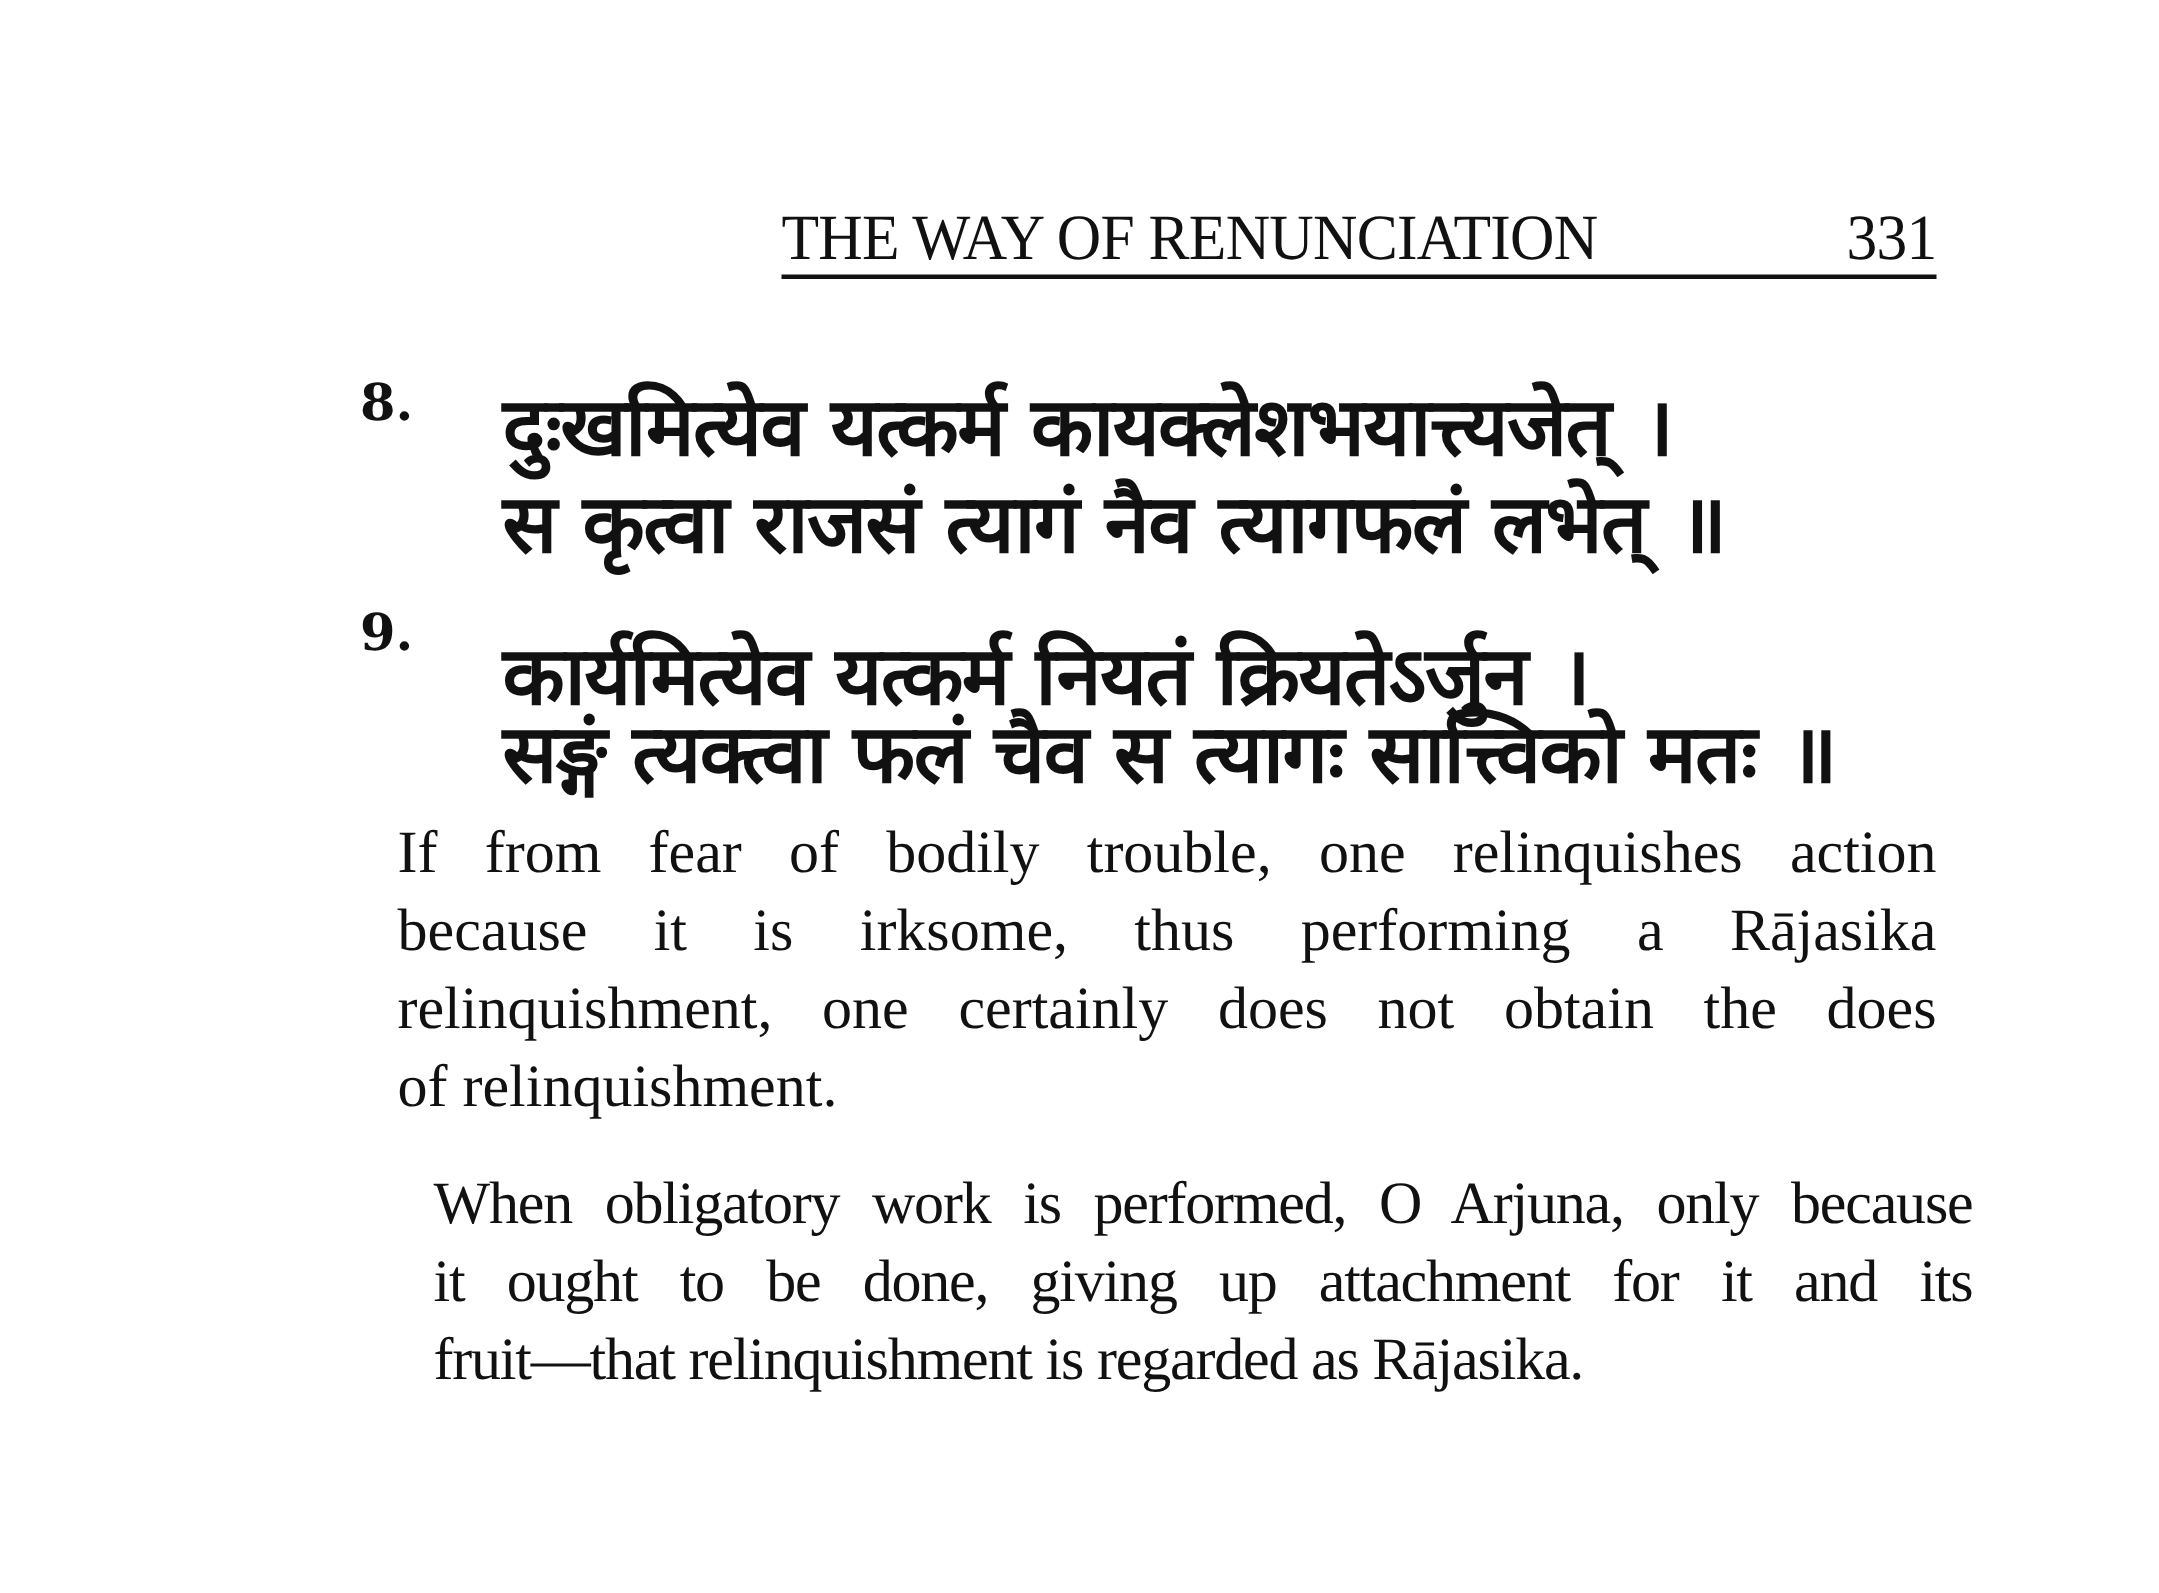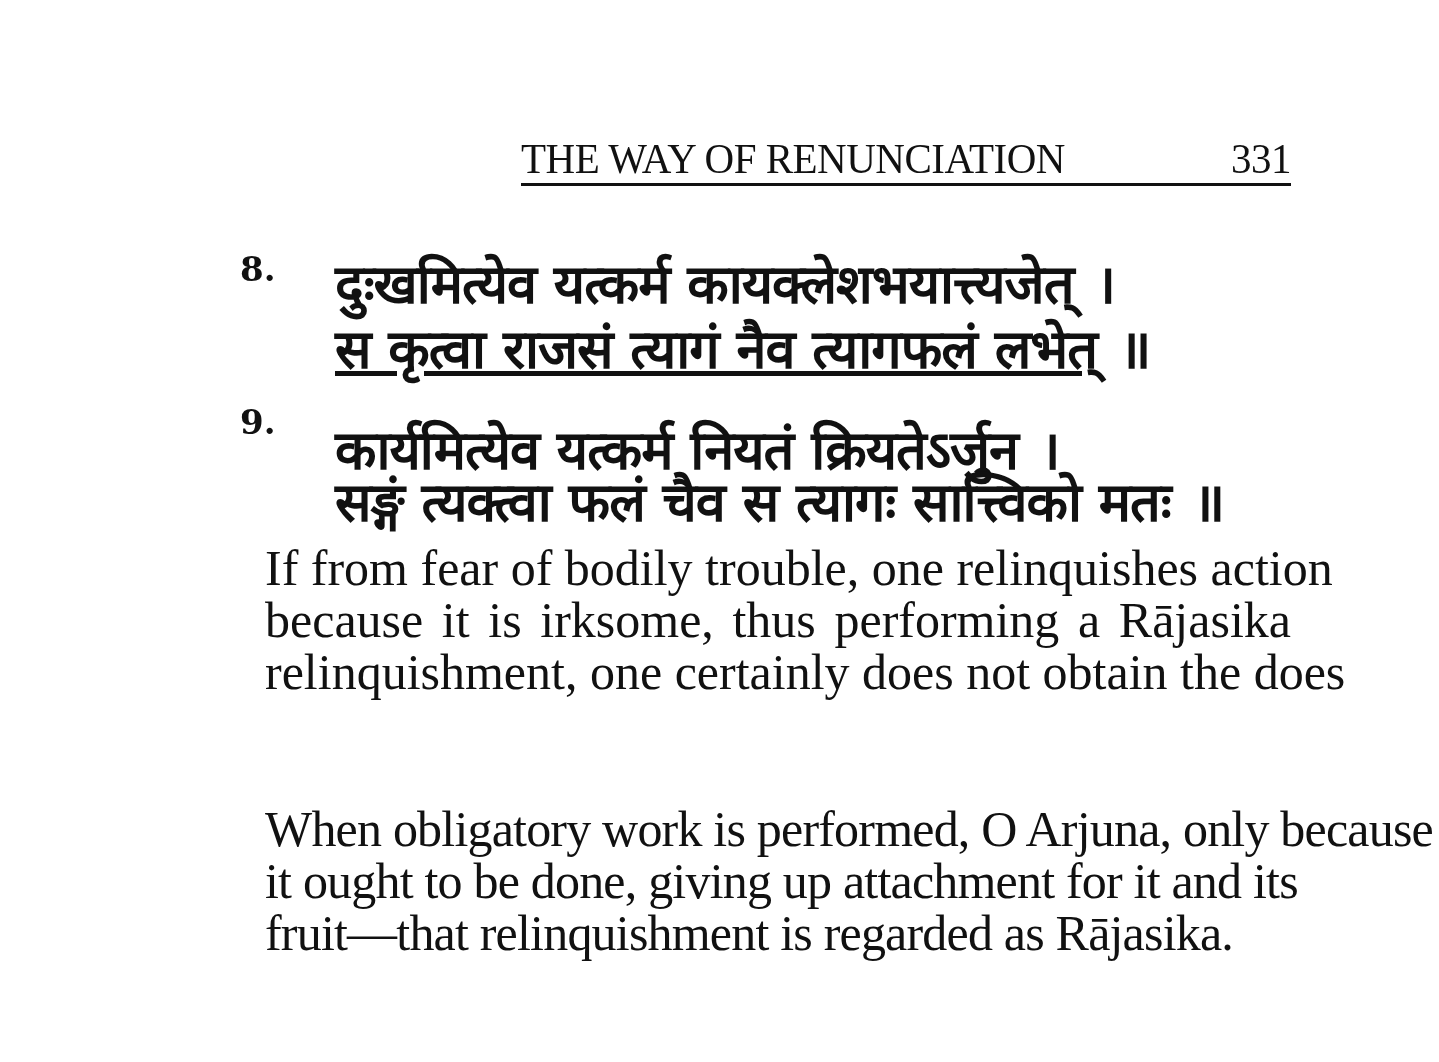--- a/index.html
+++ b/index.html
@@ -63,21 +63,21 @@
     }
     .verse .danda {
       display: inline-block;
       margin-left: 22px;
     }
     .para {
       position: absolute;
       left: 265px;
       width: 1026px;
       font-family: "Liberation Serif", "DejaVu Serif", serif;
-      font-size: 50px;
+      font-size: 40px;
       line-height: 52px;
       text-align: justify;
       text-align-last: left;
     }
     .para .ln {
       display: block;
       text-align: justify;
       text-align-last: justify;
       white-space: nowrap;
     }
@@ -96,40 +96,41 @@
   <div class="running-head">
     <span class="title">THE WAY OF RENUNCIATION</span>
     <span class="pageno">331</span>
   </div>
 
   <div class="verse" style="top:245px;">
     <span class="num" style="top:4px;">8.</span>
     <div class="line" style="top:0px;">
       <span>दुःखमित्येव यत्कर्म कायक्लेशभयात्त्यजेत्</span><span class="danda">।</span>
     </div>
-    <div class="line" style="top:65px;text-decoration:underline;">
+    <div class="line" style="top:65px;">
       <span>स कृत्वा राजसं त्यागं नैव त्यागफलं लभेत्</span><span class="danda">॥</span>
     </div>
   </div>
 
   <div class="verse" style="top:398px;">
     <span class="num" style="top:4px;">9.</span>
     <div class="line" style="top:13px;">
       <span>कार्यमित्येव यत्कर्म नियतं क्रियतेऽर्जुन</span><span class="danda">।</span>
     </div>
     <div class="line" style="top:65px;text-align:center;">
       <span>सङ्गं त्यक्त्वा फलं चैव स त्यागः सात्त्विको मतः</span><span class="danda">॥</span>
     </div>
   </div>
 
   <div class="para" style="top:542px;">
     <span class="ln">If from fear of bodily trouble, one relinquishes action</span>
     <span class="ln">because it is irksome, thus performing a Rājasika</span>
     <span class="ln">relinquishment, one certainly does not obtain the does</span>
+    <span class="ln last">of relinquishment.</span>
   </div>
 
-  <div class="para tight" style="top:803px;">
+  <div class="para tight" style="top:776px;margin-left:24px;">
     <span class="ln">When obligatory work is performed, O Arjuna, only because</span>
     <span class="ln">it ought to be done, giving up attachment for it and its</span>
     <span class="ln last">fruit—that relinquishment is regarded as Rājasika.</span>
   </div>
 
 </div>
 
 </body></html>

